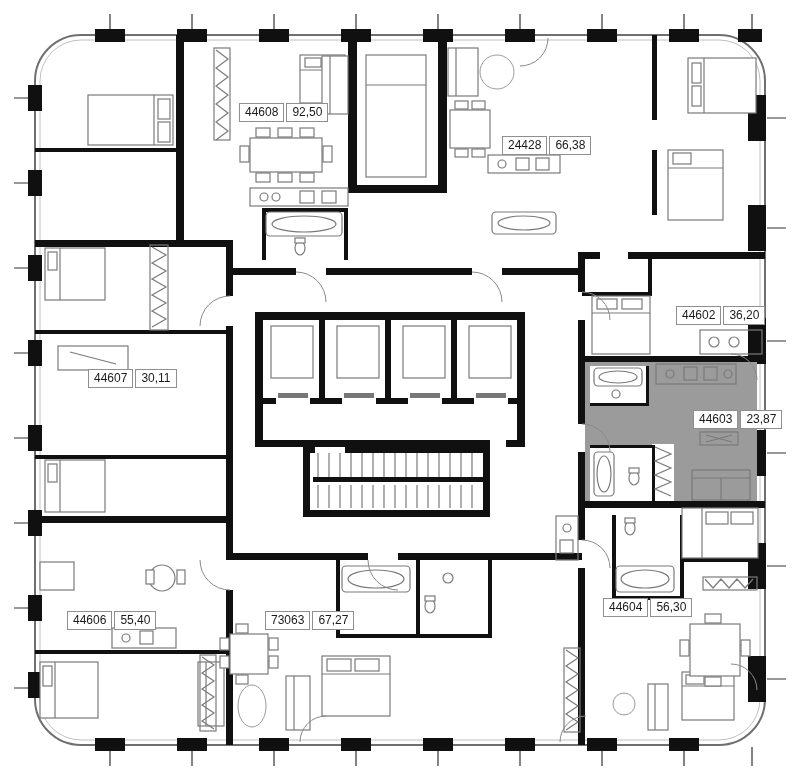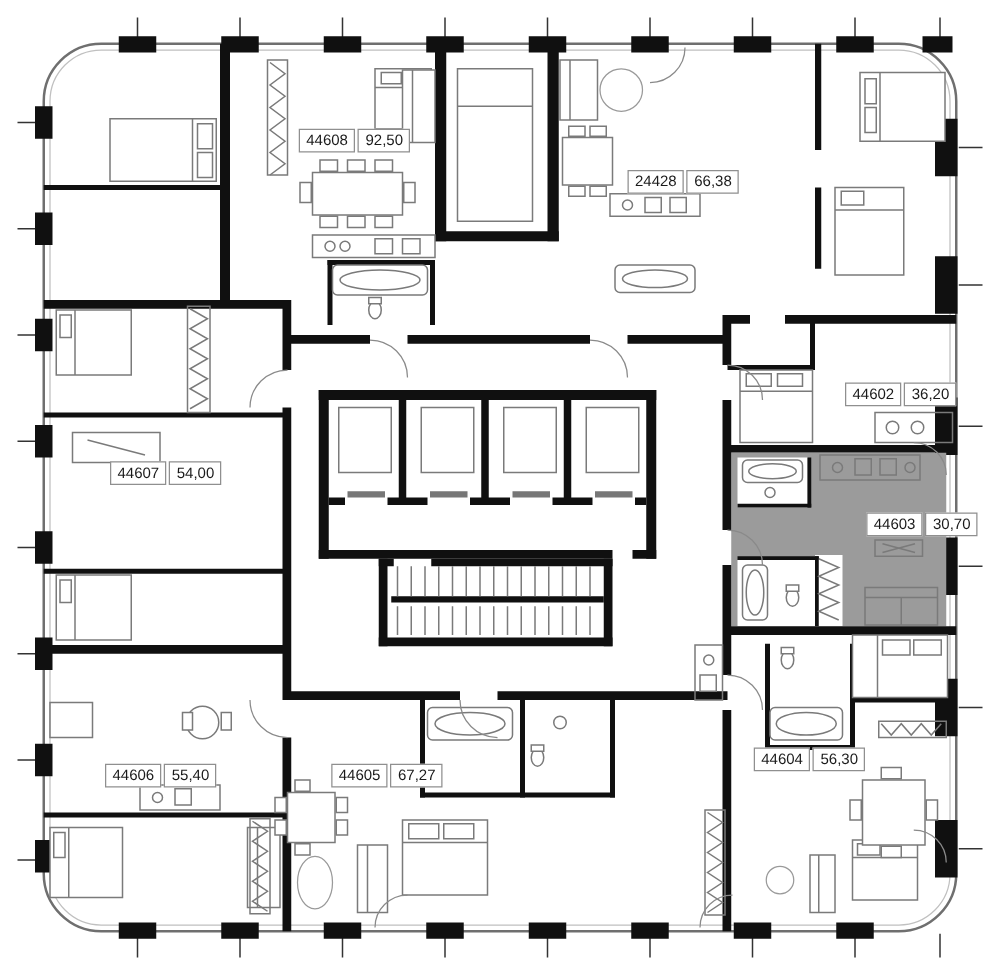--- a/index.html
+++ b/index.html
@@ -437,31 +437,31 @@
   <div class="unit-label" style="left:502px;top:136px">
     <span>24428</span>
       <span>66,38</span>
   </div>
   <div class="unit-label" style="left:676px;top:306px">
     <span>44602</span>
       <span>36,20</span>
   </div>
   <div class="unit-label" style="left:693px;top:410px">
     <span>44603</span>
-      <span>30,70</span>
+      <span>23,87</span>
   </div>
   <div class="unit-label" style="left:88px;top:369px">
     <span>44607</span>
-      <span>54,00</span>
-  </div>
-  <div class="unit-label" style="left:84px;top:611px">
+      <span>30,11</span>
+  </div>
+  <div class="unit-label" style="left:67px;top:611px">
     <span>44606</span>
       <span>55,40</span>
   </div>
   <div class="unit-label" style="left:265px;top:611px">
-    <span>44605</span>
+    <span>73063</span>
       <span>67,27</span>
   </div>
   <div class="unit-label" style="left:603px;top:598px">
     <span>44604</span>
       <span>56,30</span>
   </div>
 </div>
 
 </body></html>

